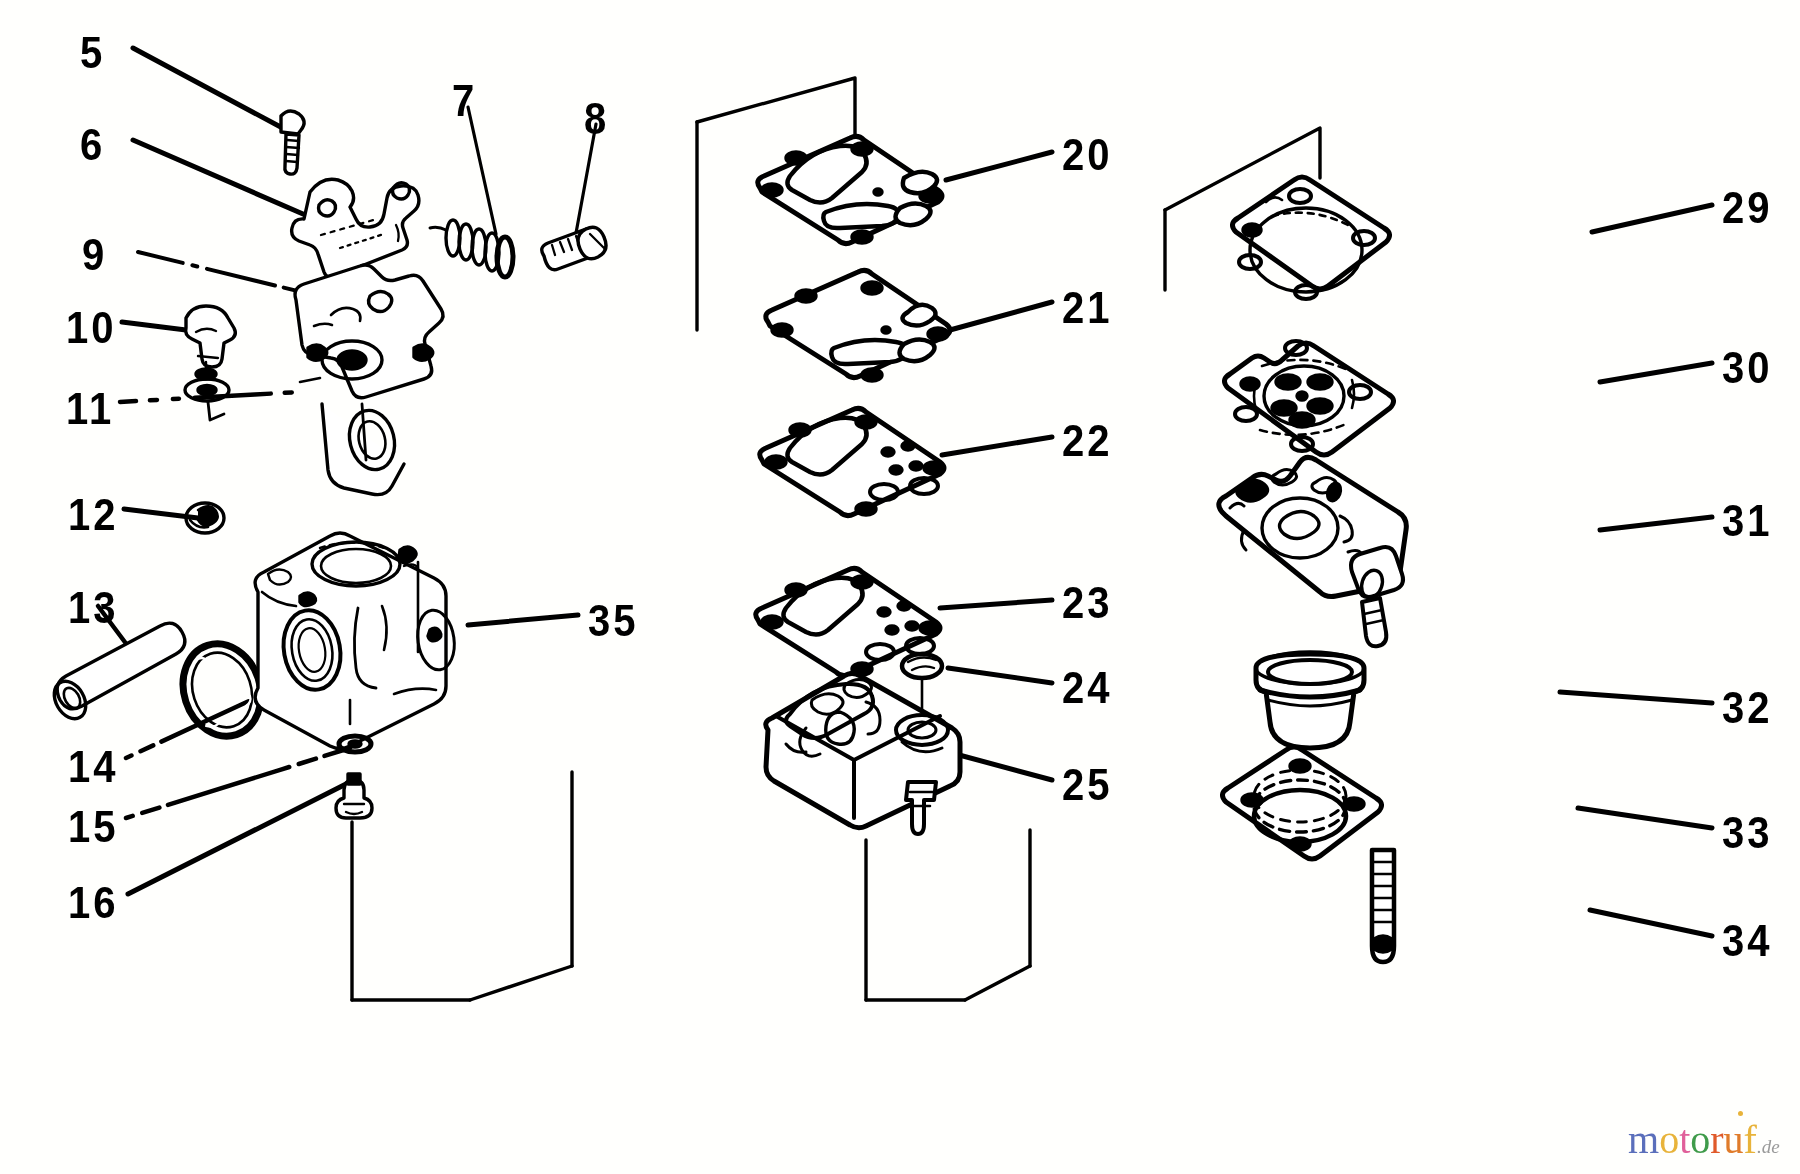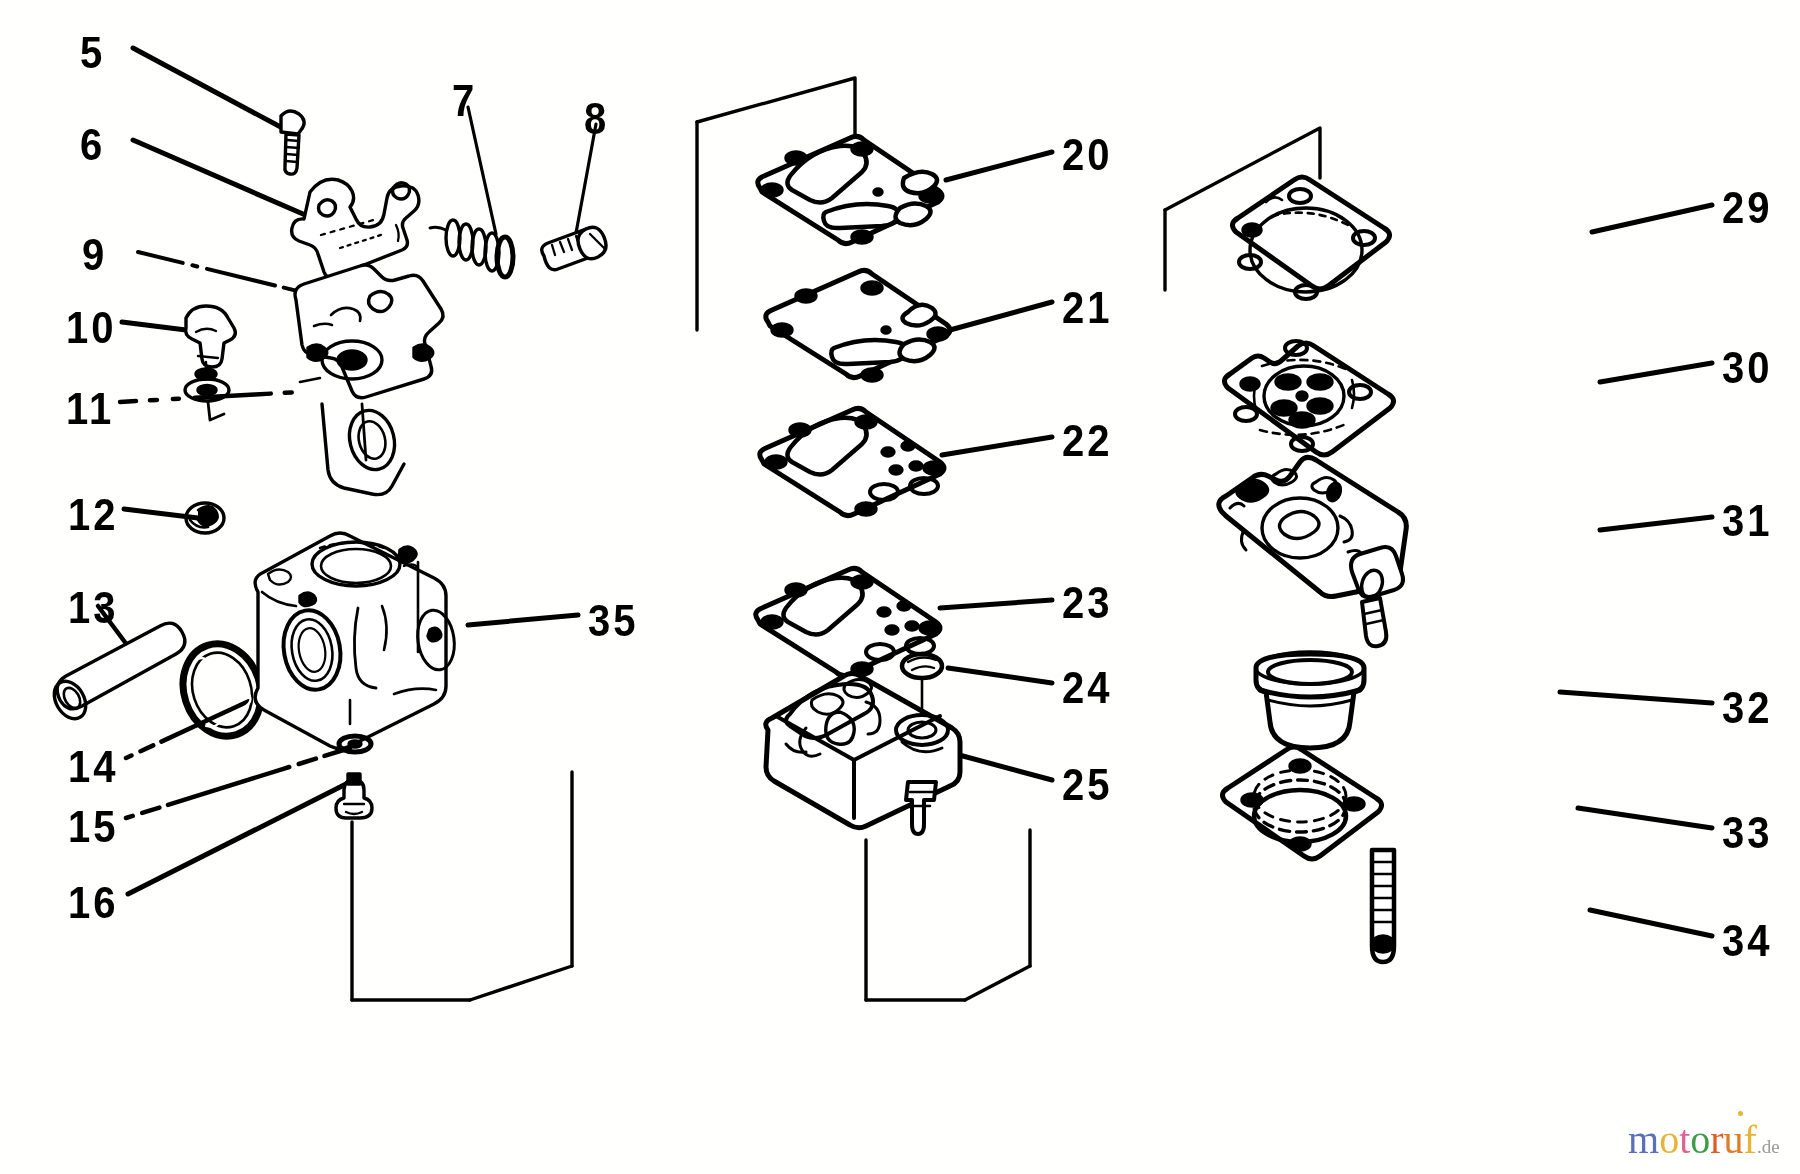--- a/index.html
+++ b/index.html
@@ -34,20 +34,21 @@
     line-height:44px;
     white-space:nowrap;
     pointer-events:auto;
   }
   .watermark span{display:inline-block;}
   .wm-suffix{
     font-size:19px;
     color:#9a9a9a;
     vertical-align:baseline;
     letter-spacing:0px;
+    font-style:italic;
   }
   .wm-dot{
     position:absolute;
     left:110px;top:-7px;
     width:5px;height:5px;border-radius:50%;
     background:#e8b33a;
   }
 </style>
 </head>
 <body>

